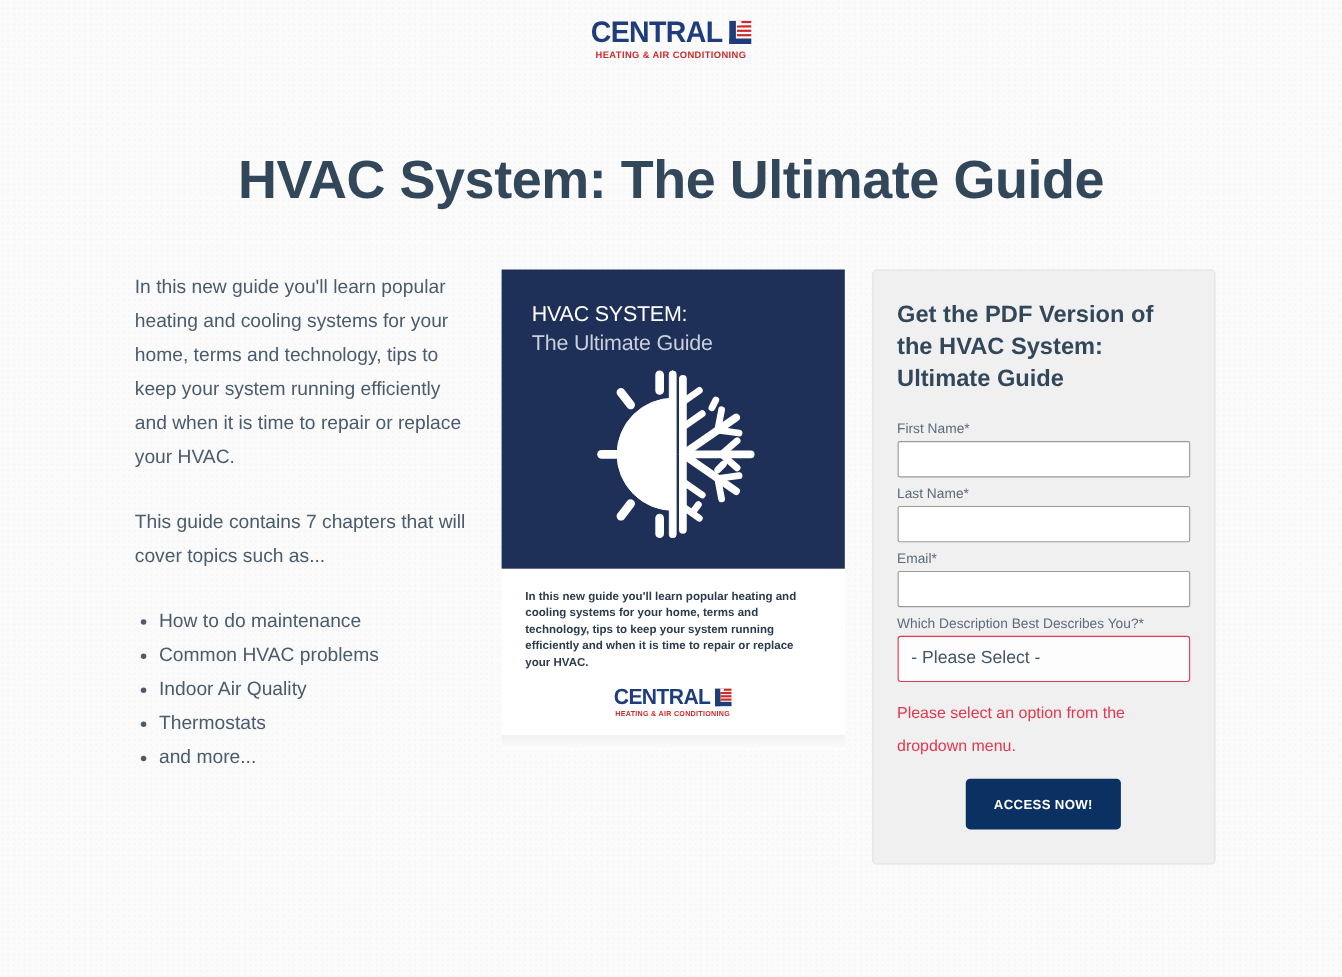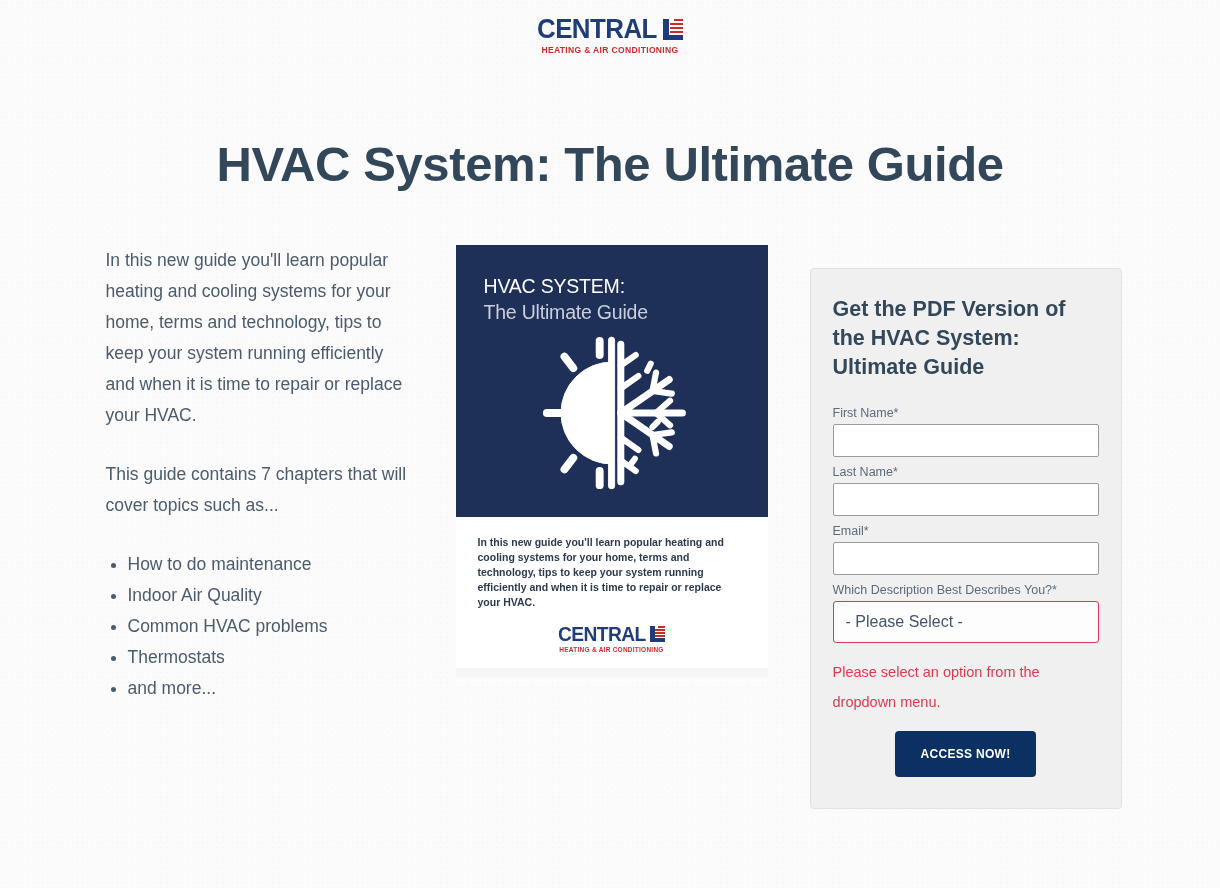--- a/index.html
+++ b/index.html
@@ -116,21 +116,21 @@
     color: #5b6b7c;
     line-height: 1.3;
   }
 
   
   .content {
     margin-top: 54px;
     display: flex;
     justify-content: center;
     align-items: flex-start;
-    gap: 17px;
+    gap: 0;
   }
 
   
   .col-left {
     width: 320px;
     padding-left: 7px;
     padding-right: 12px;
   }
   .col-left p {
     margin: 0 0 28px 0;
@@ -232,21 +232,20 @@
   .col-form {
     width: 312px;
   }
   .form-panel {
     background: #f0f0f0;
     border: 1px solid #e2e2e2;
     border-radius: 4px;
     padding: 26px 22px 28px 22px;
     width: 312px;
     min-height: 541px;
-    margin-top: 23px;
   }
   .form-heading {
     margin: 0 0 24px 0;
     font-size: 21.5px;
     font-weight: bold;
     color: #33475b;
     line-height: 1.33;
   }
   .field { margin-bottom: 1px; }
   .field-label {
@@ -335,22 +334,22 @@
   <h1 class="hero-title">HVAC System: The Ultimate Guide</h1>
 </section>
 
 <section class="content">
 
   <div class="col-left">
     <p>In this new guide you'll learn popular heating and cooling systems for your home, terms and technology, tips to keep your system running efficiently and when it is time to repair or replace your HVAC.</p>
     <p>This guide contains 7 chapters that will cover topics such as...</p>
     <ul>
       <li>How to do maintenance</li>
+      <li>Common HVAC problems</li>
       <li>Indoor Air Quality</li>
-      <li>Common HVAC problems</li>
       <li>Thermostats</li>
       <li>and more...</li>
     </ul>
   </div>
 
   <div class="col-cover">
     <div class="ebook">
       <div class="ebook-top">
         <div class="ebook-title-1">HVAC SYSTEM:</div>
         <div class="ebook-title-2">The Ultimate Guide</div>

